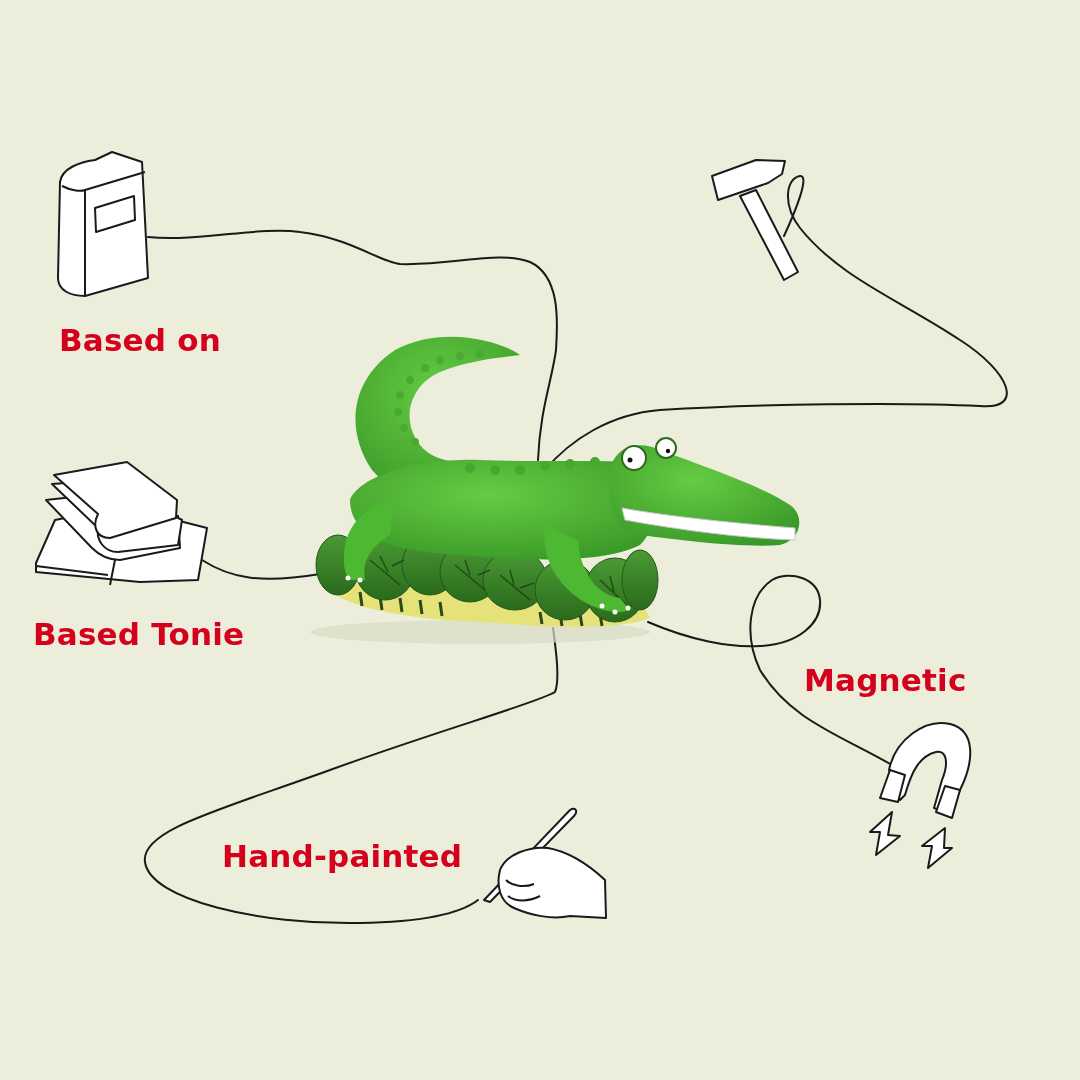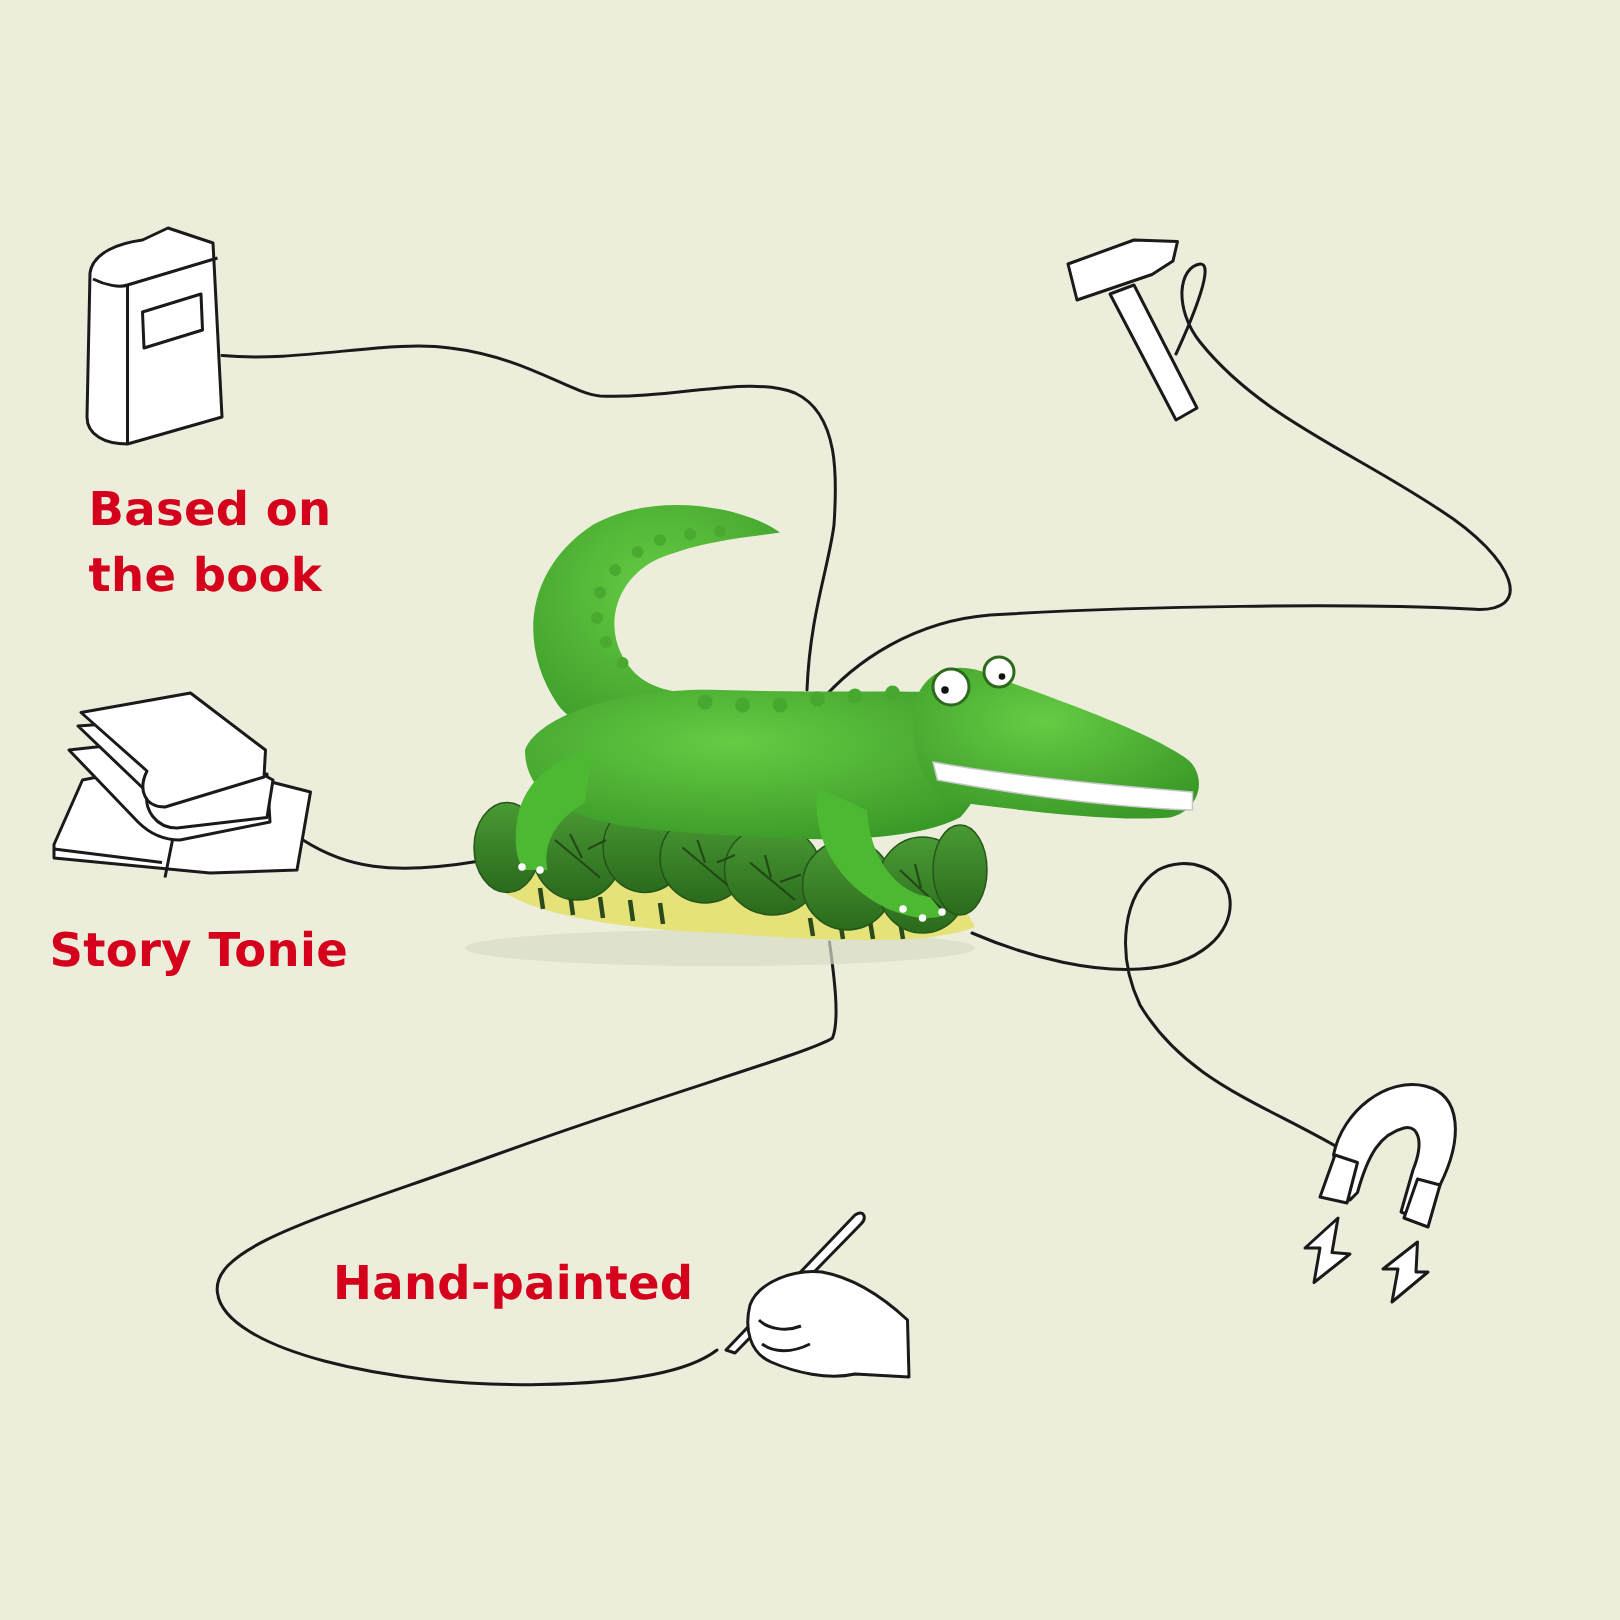--- a/index.html
+++ b/index.html
@@ -165,21 +165,23 @@
     <path d="M622 508 C 660 515, 720 522, 795 528 L 795 540 C 740 538, 680 530, 625 520 Z" fill="#ffffff" stroke="#c8c8c8" stroke-width="1"></path>
 
     <circle cx="634" cy="458" r="12" fill="#ffffff" stroke="#2d6a1c" stroke-width="2"></circle>
     <circle cx="630" cy="460" r="2.5" fill="#111111"></circle>
     <circle cx="666" cy="448" r="10" fill="#ffffff" stroke="#2d6a1c" stroke-width="2"></circle>
     <circle cx="668" cy="451" r="2.2" fill="#111111"></circle>
   </svg>
 
   <p class="label" style="left:59px; top:318px;">
     <span>Based on</span>
-    <span>the book</span>
   </p>
   <p class="label" style="left:33px; top:612px;">
-    <span>Story Tonie</span>
+    <span>Based Tonie</span>
+  </p>
+  <p class="label" style="left:804px; top:658px;">
+    <span>Magnetic</span>
   </p>
   <p class="label" style="left:222px; top:834px;text-align:right;">
     <span>Hand-painted</span>
   </p>
 </div>
 
 </body></html>

